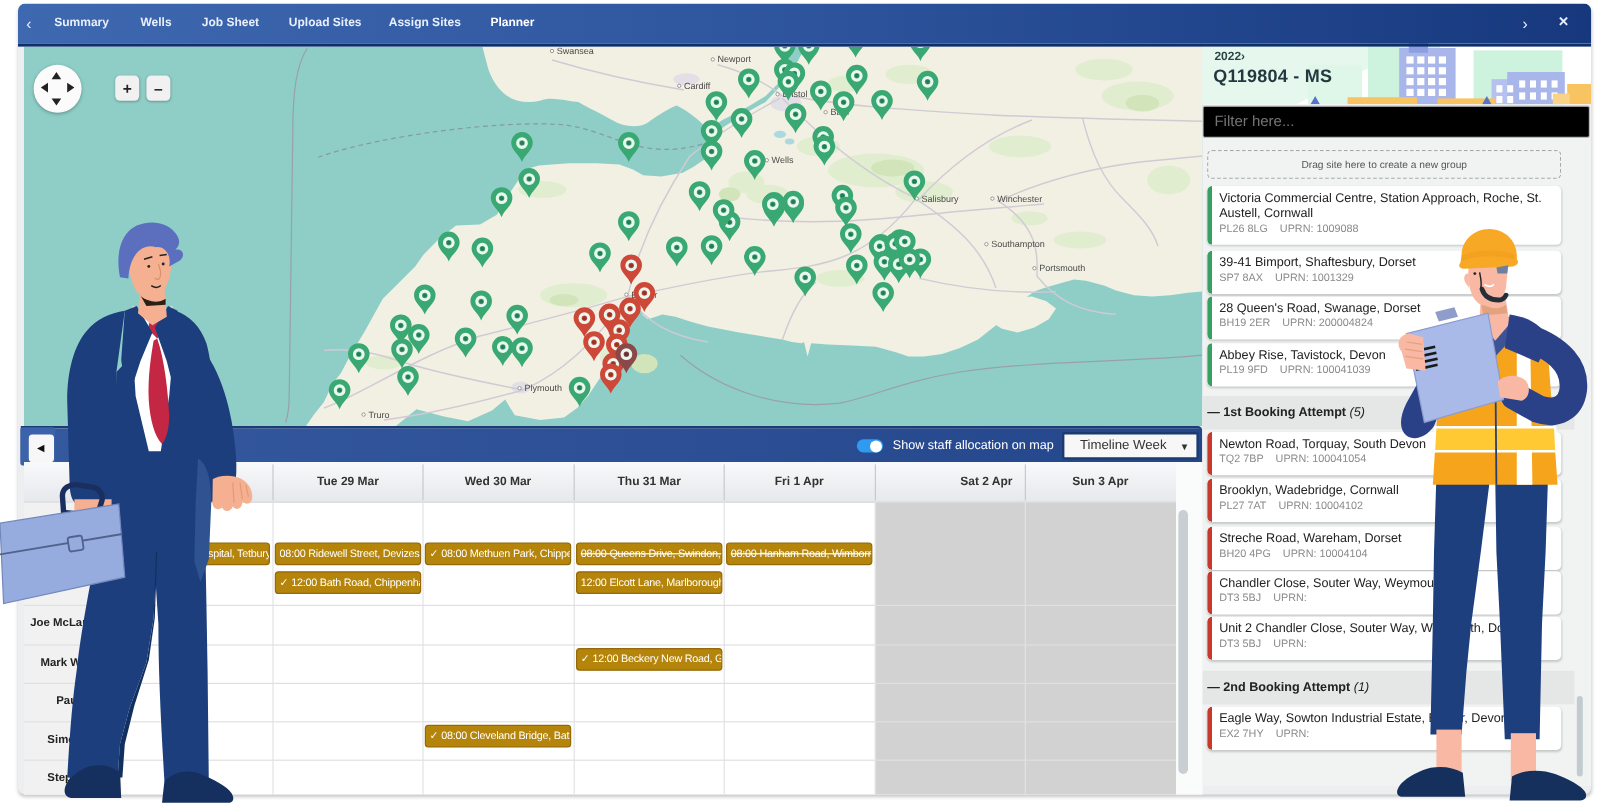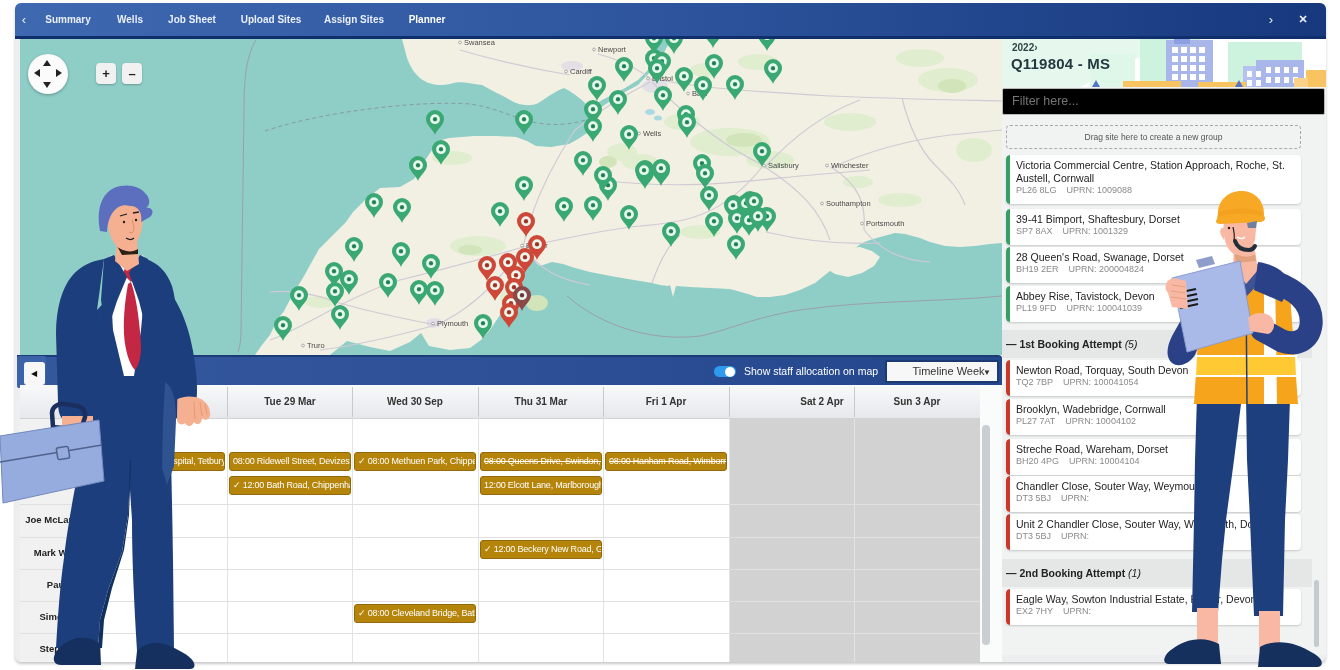--- a/index.html
+++ b/index.html
@@ -271,26 +271,26 @@
   <div class="mapbtn" style="left:102px;top:24px;width:20px;height:21px;line-height:21px;font-size:13px;font-weight:bold;">–</div>
 </div>
 <div id="tbar">
 <div style="position:absolute;left:0px;top:-1px;width:29px;height:32px;background:#3c62a9;border-radius:2px;"></div>
 <div style="position:absolute;left:6.5px;top:4.5px;width:21px;height:23px;background:#f7f7f7;border-radius:3px;
  color:#111;font-size:8px;text-align:center;line-height:23px;">◀</div>
 <div style="position:absolute;left:697px;top:9px;width:22px;height:11px;background:#2e9bf0;border-radius:6px;"></div>
 <div style="position:absolute;left:708px;top:9.5px;width:10px;height:10px;background:#fff;border-radius:50%;"></div>
 <div style="position:absolute;left:727px;top:0;height:28px;line-height:28px;color:#fff;font-size:10.5px;">Show staff allocation on map</div>
 <div style="position:absolute;left:868px;top:2.5px;width:114px;height:23px;background:#f7f7f7;border:2px solid #1b3a71;
- border-radius:2px;color:#333;font-size:11px;line-height:19px;padding-left:13px;text-align:center;">Timeline Week<span style="position:absolute;right:6px;top:1px;font-size:8px;">▼</span></div>
+ border-radius:2px;color:#333;font-size:11px;line-height:19px;padding-left:13px;">Timeline Week<span style="position:absolute;right:6px;top:1px;font-size:8px;">▼</span></div>
 </div>
 <div id="dhead">
     <div class="dlab" style="left:80px;width:127px;">Mon 28 Mar</div>
     <div class="dlab" style="left:207px;width:126px;">Tue 29 Mar</div>
-    <div class="dlab" style="left:332px;width:126px;">Wed 30 Sep</div>
+    <div class="dlab" style="left:332px;width:126px;">Wed 30 Mar</div>
     <div class="dlab" style="left:458px;width:126px;">Thu 31 Mar</div>
     <div class="dlab" style="left:583px;width:126px;">Fri 1 Apr</div>
     <div class="dlab" style="left:731px;width:142px;">Sat 2 Apr</div>
     <div class="dlab" style="left:834px;width:126px;">Sun 3 Apr</div>
     <div class="dsep" style="left:80px;"></div>
     <div class="dsep" style="left:207px;"></div>
     <div class="dsep" style="left:332px;"></div>
     <div class="dsep" style="left:458px;"></div>
     <div class="dsep" style="left:583px;"></div>
     <div class="dsep" style="left:709px;"></div>

